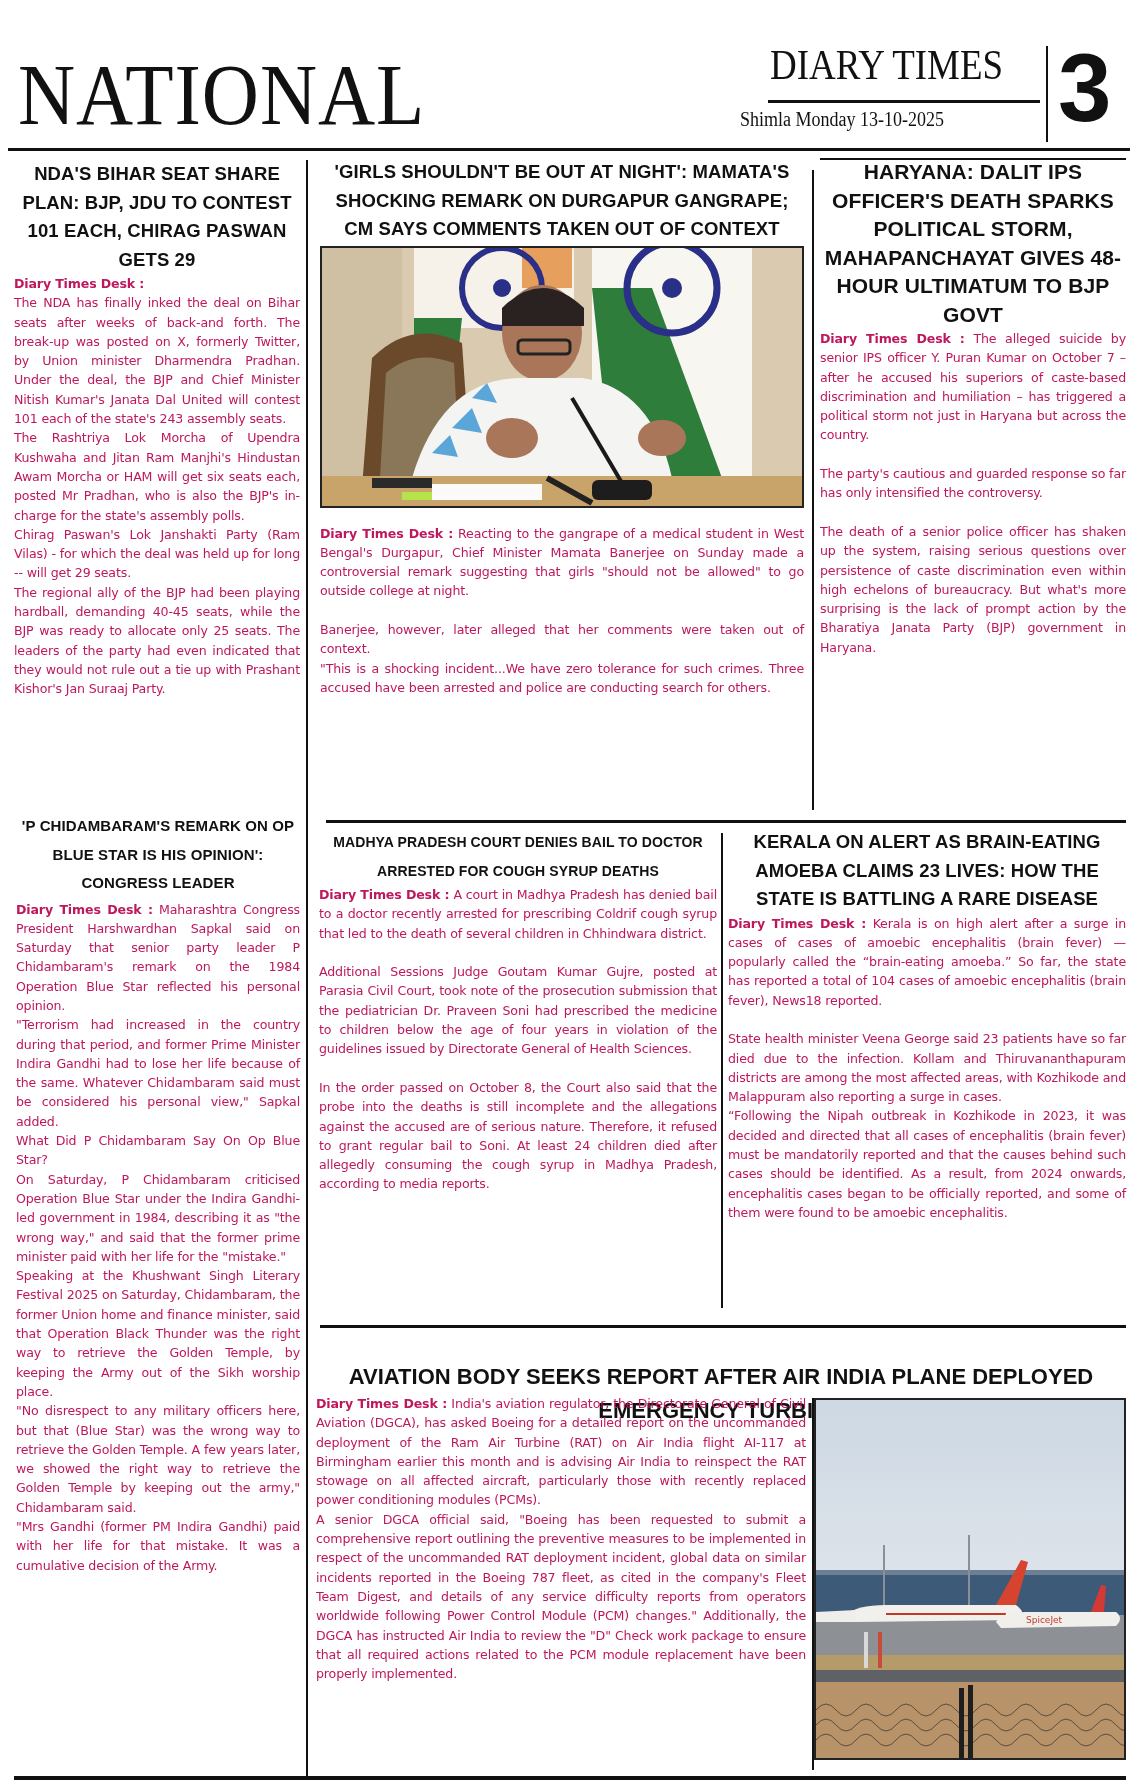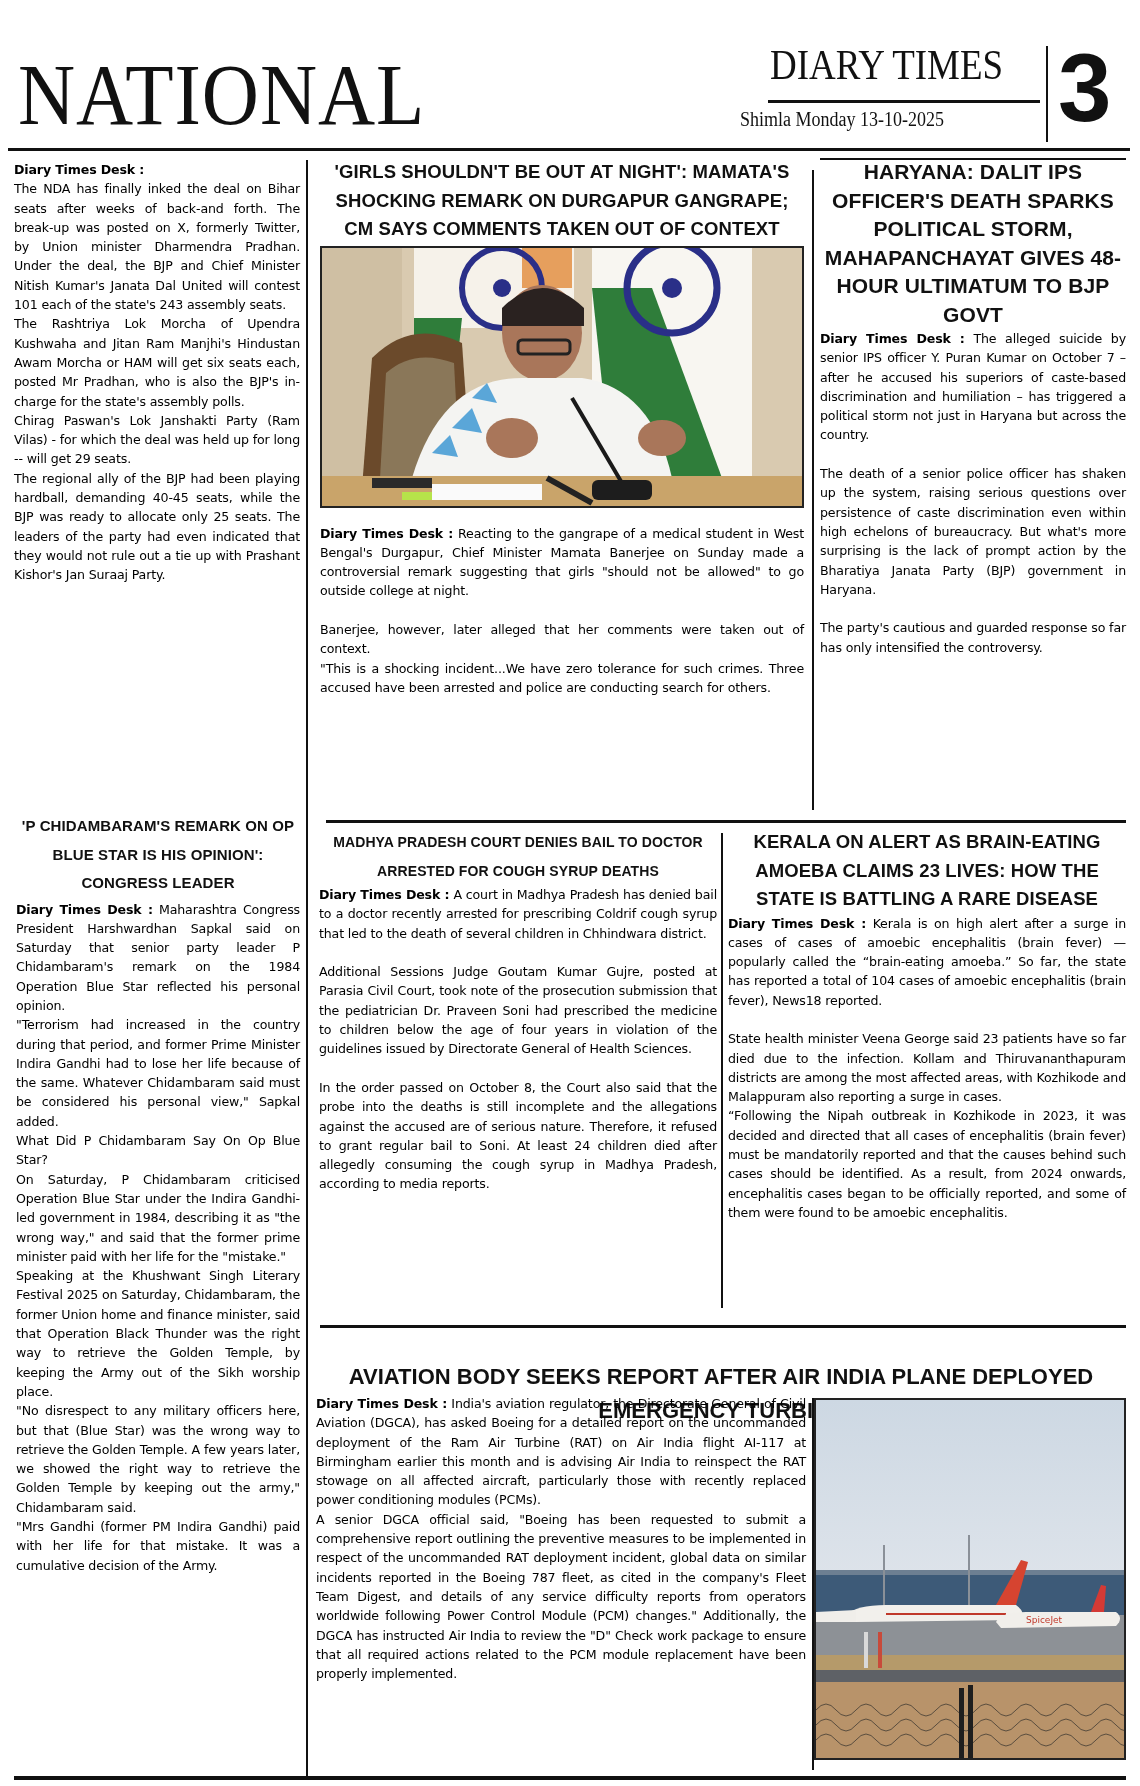--- a/index.html
+++ b/index.html
@@ -30,21 +30,21 @@
   }
   .rule { background: #111; }
   .vline { background: #111; width: 2px; }
 
   .headline {
     font-family: "Liberation Sans", sans-serif; font-weight: 700; text-align: center;
     font-size: 18.5px; line-height: 28px; letter-spacing: 0.1px; color: #111;
   }
   .body-text {
     font-family: "DejaVu Sans", sans-serif; font-size: 12.6px; line-height: 19.3px;
-    text-align: justify; color: #000000; letter-spacing: -0.15px;
+    text-align: justify; color: #be185d; letter-spacing: -0.15px;
   }
   .body-text p { margin: 0; }
   .body-text p.gap { margin-top: 19.3px; }
   .desk { font-weight: 700; }
 
   .photo { border: 2px solid #222; overflow: hidden; }
   .big-head {
     font-family: "Liberation Sans", sans-serif; font-weight: 700; text-align: center;
     font-size: 22px; line-height: 34px; margin-top: 32px;
   }
@@ -59,20 +59,21 @@
 <div class="abs pg-divider"></div>
 <div class="abs pg-num">3</div>
 <div class="abs rule" style="left:8px; top:148px; width:1122px; height:3px;"></div>
 
 <div class="abs vline" style="left:306px; top:160px; height:1618px;"></div>
 <div class="abs vline" style="left:812px; top:170px; height:640px;"></div>
 <div class="abs vline" style="left:721px; top:833px; height:475px;"></div>
 <div class="abs vline" style="left:812px; top:1398px; height:372px;"></div>
 
 <article class="abs" style="left:14px; top:160px; width:286px;">
+  <h2 class="headline" style="font-size:18.5px; line-height:28.5px;">NDA'S BIHAR SEAT SHARE PLAN: BJP, JDU TO CONTEST 101 EACH, CHIRAG PASWAN GETS 29</h2>
   <div class="body-text">
     <p class="desk">Diary Times Desk :</p>
     <p>The NDA has finally inked the deal on Bihar seats after weeks of back-and forth. The break-up was posted on X, formerly Twitter, by Union minister Dharmendra Pradhan. Under the deal, the BJP and Chief Minister Nitish Kumar's Janata Dal United will contest 101 each of the state's 243 assembly seats.</p>
     <p>The Rashtriya Lok Morcha of Upendra Kushwaha and Jitan Ram Manjhi's Hindustan Awam Morcha or HAM will get six seats each, posted Mr Pradhan, who is also the BJP's in-charge for the state's assembly polls.</p>
     <p>Chirag Paswan's Lok Janshakti Party (Ram Vilas) - for which the deal was held up for long -- will get 29 seats.</p>
     <p>The regional ally of the BJP had been playing hardball, demanding 40-45 seats, while the BJP was ready to allocate only 25 seats. The leaders of the party had even indicated that they would not rule out a tie up with Prashant Kishor's Jan Suraaj Party.</p>
   </div>
 </article>
 
 <article class="abs" style="left:16px; top:812px; width:284px;">
@@ -131,22 +132,22 @@
     <p class="gap">Banerjee, however, later alleged that her comments were taken out of context.</p>
     <p>"This is a shocking incident...We have zero tolerance for such crimes. Three accused have been arrested and police are conducting search for others.</p>
   </div>
 </article>
 
 <div class="abs rule" style="left:820px; top:158px; width:306px; height:2px;"></div>
 <article class="abs" style="left:820px; top:158px; width:306px;">
   <h2 class="headline" style="font-size:21px; line-height:28.5px;">HARYANA: DALIT IPS OFFICER'S DEATH SPARKS POLITICAL STORM, MAHAPANCHAYAT GIVES 48-HOUR ULTIMATUM TO BJP GOVT</h2>
   <div class="body-text">
     <p><span class="desk">Diary Times Desk :</span> <span>The alleged suicide by senior IPS officer Y. Puran Kumar on October 7 – after he accused his superiors of caste-based discrimination and humiliation – has triggered a political storm not just in Haryana but across the country.</span></p>
+    <p class="gap">The party's cautious and guarded response so far has only intensified the controversy.</p>
     <p class="gap">The death of a senior police officer has shaken up the system, raising serious questions over persistence of caste discrimination even within high echelons of bureaucracy. But what's more surprising is the lack of prompt action by the Bharatiya Janata Party (BJP) government in Haryana.</p>
-    <p class="gap">The party's cautious and guarded response so far has only intensified the controversy.</p>
   </div>
 </article>
 
 <div class="abs rule" style="left:326px; top:820px; width:800px; height:3px;"></div>
 
 <article class="abs" style="left:319px; top:828px; width:398px;">
   <h2 class="headline" style="font-size:14px; line-height:28.5px;">MADHYA PRADESH COURT DENIES BAIL TO DOCTOR ARRESTED FOR COUGH SYRUP DEATHS</h2>
   <div class="body-text">
     <p><span class="desk">Diary Times Desk :</span> <span>A court in Madhya Pradesh has denied bail to a doctor recently arrested for prescribing Coldrif cough syrup that led to the death of several children in Chhindwara district.</span></p>
     <p class="gap">Additional Sessions Judge Goutam Kumar Gujre, posted at Parasia Civil Court, took note of the prosecution submission that the pediatrician Dr. Praveen Soni had prescribed the medicine to children below the age of four years in violation of the guidelines issued by Directorate General of Health Sciences.</p>

